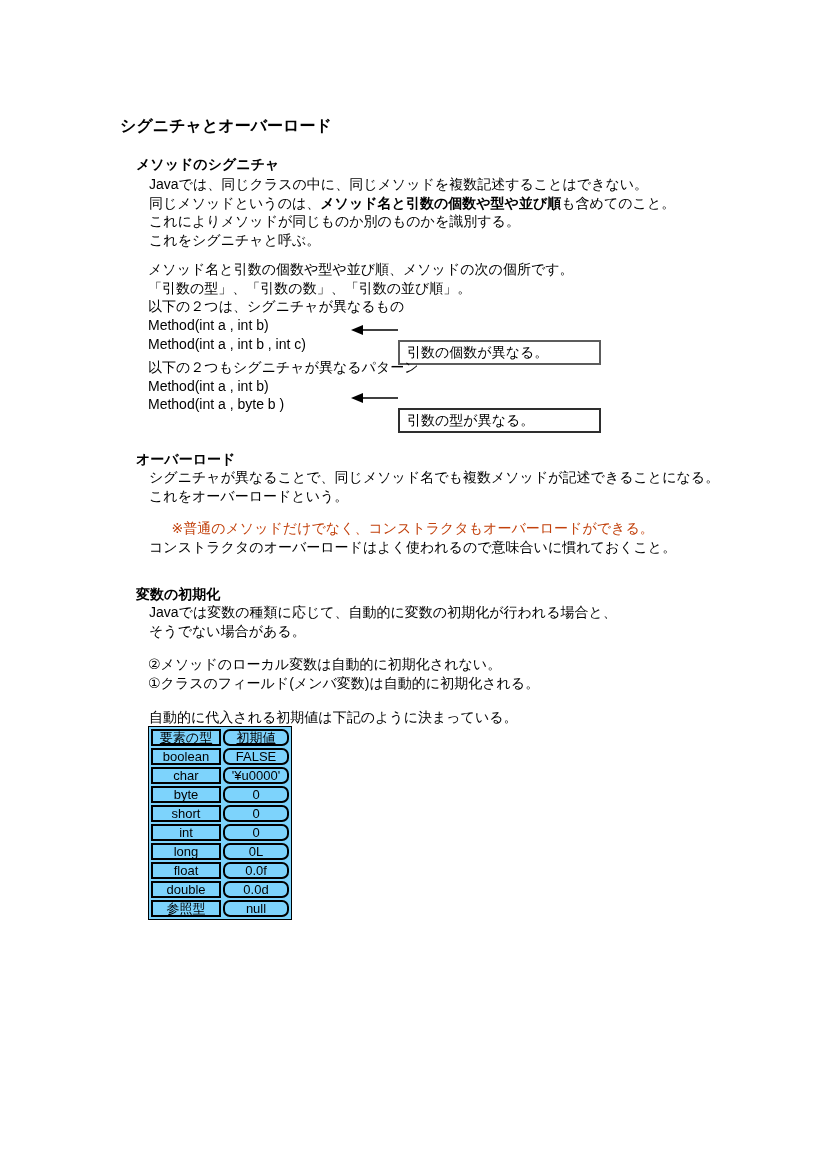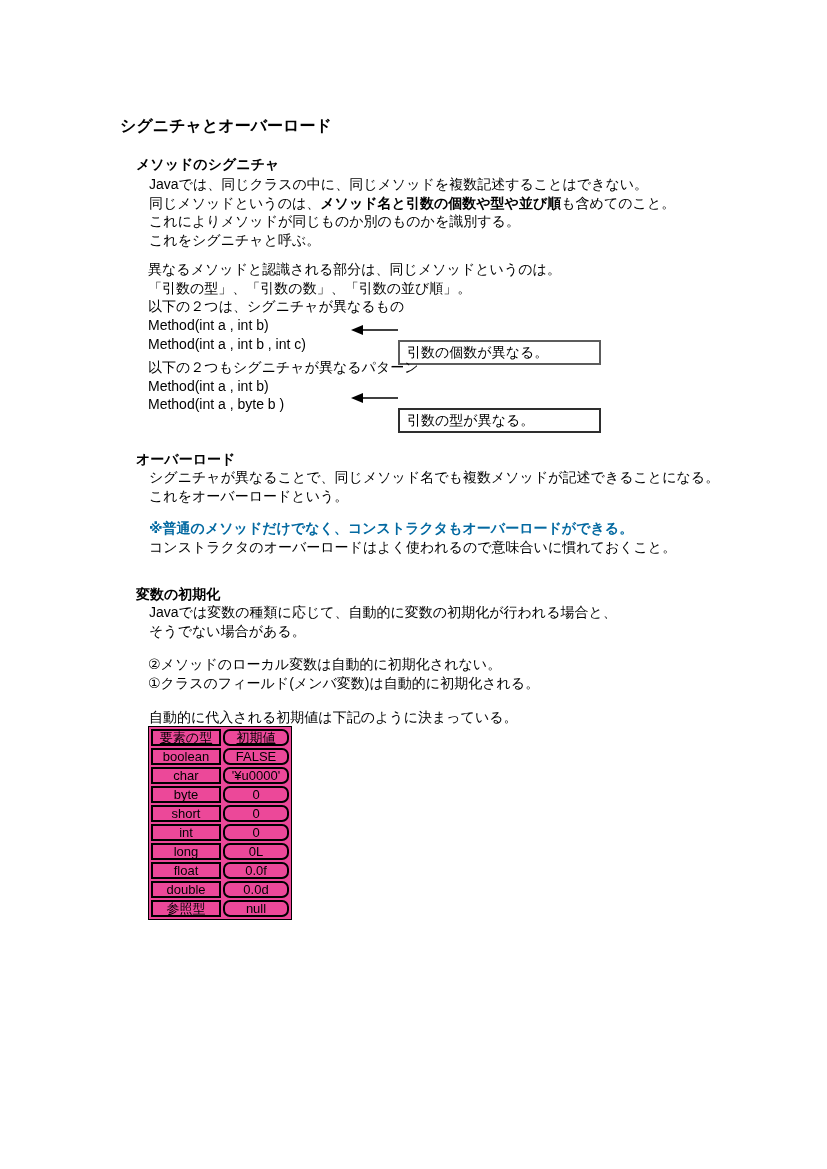--- a/index.html
+++ b/index.html
@@ -9,21 +9,21 @@
     margin:0 auto;
     background:#ffffff;
     color:#000;
     font-family:"Liberation Sans","DejaVu Sans",sans-serif;
     font-size:14px;
     line-height:18.7px;
     overflow:hidden;
   }
   .abs{position:absolute;}
   .b{font-weight:bold;}
-  .red{color:#0369a1;font-weight:bold;}
+  .red{color:#c2410c;font-weight:normal;text-align:center;}
   .title{left:120px;top:116px;font-size:16px;font-weight:bold;line-height:20px;}
   .hsec{font-weight:bold;}
   .h-sig{left:136px;top:155px;}
   .h-ovl{left:136px;top:450px;}
   .h-ini{left:136px;top:585px;}
   .blk1{left:149px;top:175px;}
   .blk2{left:148px;top:260px;}
   .callout{
     position:absolute;
     width:192px;height:21px;
@@ -40,21 +40,21 @@
   .blk3{left:148px;top:358px;}
   .blk4{left:149px;top:468px;}
   .blk5{left:149px;top:519px;}
   .blk6{left:149px;top:603px;}
   .blk7{left:148px;top:655px;}
   .tintro{left:149px;top:708px;}
   table.init{
     position:absolute;left:148px;top:726px;
     border-collapse:separate;border-spacing:2px;
     border:1px solid #000;
-    background:#ec4899;
+    background:#7dd3fc;
   }
   table.init th, table.init td{
     border:2px solid #000;
     text-align:center;
     font-size:13px;
     line-height:13px;
     height:13px;
     padding:0 2px;
     font-weight:normal;
     white-space:nowrap;
@@ -73,21 +73,21 @@
   <div class="abs hsec h-sig">メソッドのシグニチャ</div>
 
   <div class="abs blk1">
     <div>Javaでは、同じクラスの中に、同じメソッドを複数記述することはできない。</div>
     <div><span>同じメソッドというのは、</span><span class="b">メソッド名と引数の個数や型や並び順</span><span>も含めてのこと。</span></div>
     <div>これによりメソッドが同じものか別のものかを識別する。</div>
     <div>これをシグニチャと呼ぶ。</div>
   </div>
 
   <div class="abs blk2">
-    <div>異なるメソッドと認識される部分は、同じメソッドというのは。</div>
+    <div>メソッド名と引数の個数や型や並び順、メソッドの次の個所です。</div>
     <div>「引数の型」、「引数の数」、「引数の並び順」。</div>
     <div>以下の２つは、シグニチャが異なるもの</div>
     <div>Method(int a , int b)</div>
     <div>Method(int a , int b , int c)</div>
   </div>
 
   <div class="callout co1">
     <span>引数の個数が異なる。</span>
   </div>
   <svg class="arr arr1" width="47" height="14" viewBox="0 0 47 14">

